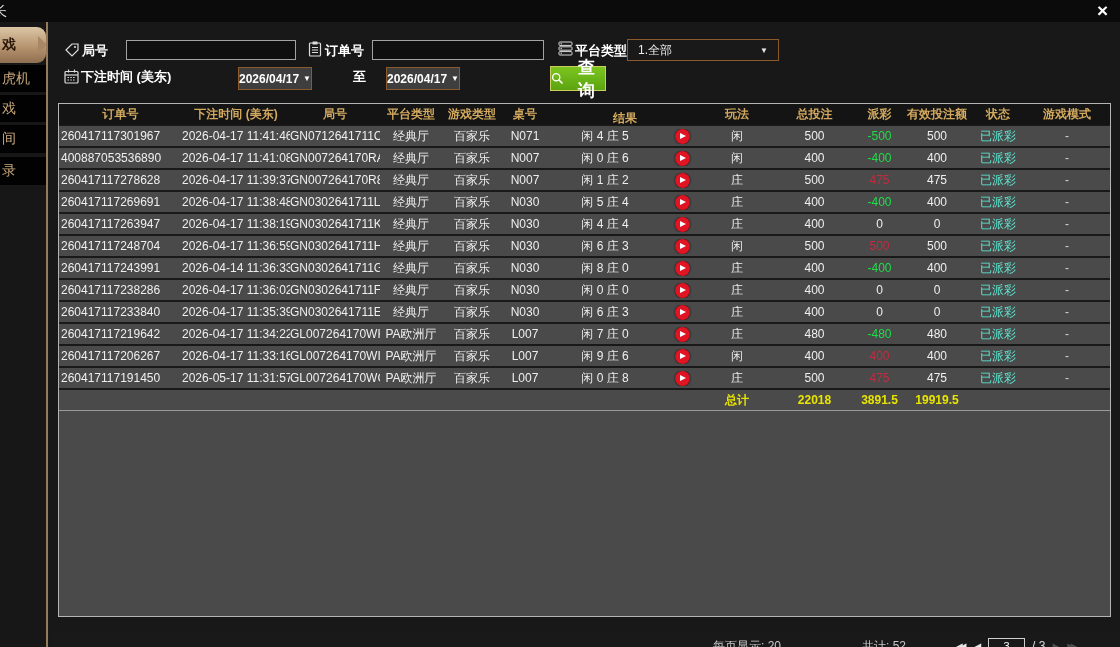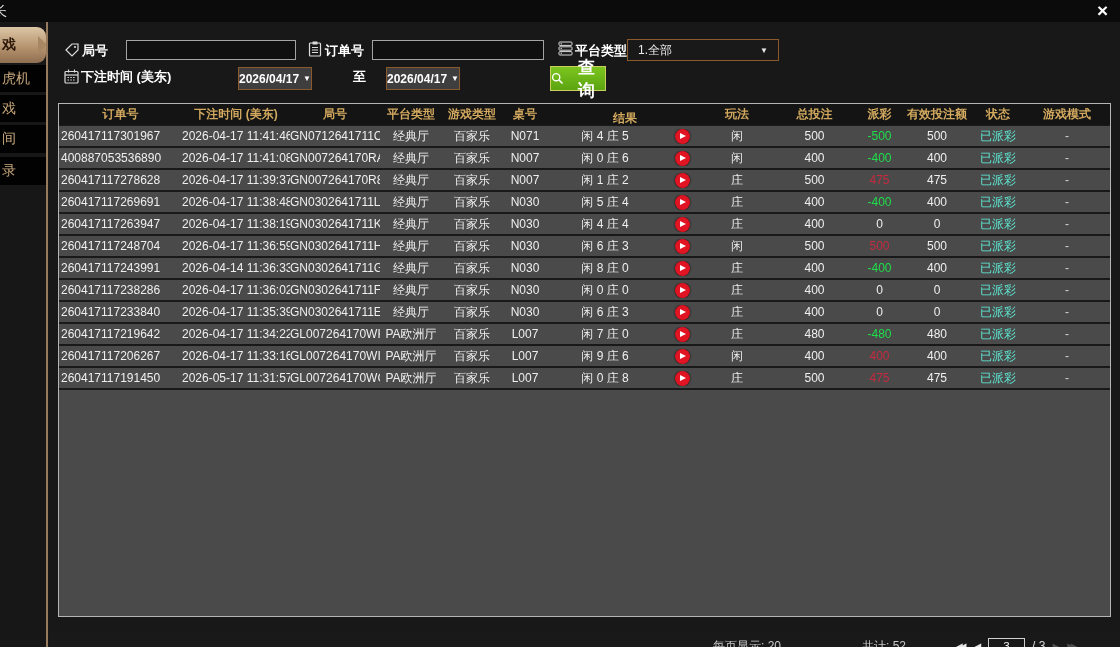--- a/index.html
+++ b/index.html
@@ -390,20 +390,26 @@
           </div>
     <div class="td">庄</div>
     <div class="td">500</div>
     <div class="td payout pc-red">475</div>
     <div class="td">475</div>
     <div class="td status">已派彩</div>
     <div class="td mode">-</div>
   </div>
 </div>
 
+    <div class="sumrow">
+      <div class="td g9">总计</div>
+      <div class="td g10">22018</div>
+      <div class="td g11">3891.5</div>
+      <div class="td g12">19919.5</div>
+    </div>
     <div class="filler"></div>
   </div>
 
   <div class="footer">
     <span class="itm" style="left:663px;">每页显示: 20</span>
     <span class="itm" style="left:812px;">共计: 52</span>
     <div class="pager">
       <span class="pg dbl">◀◀</span>
       <span class="pg">◀</span>
       <input class="page-box" value="3" style="">

